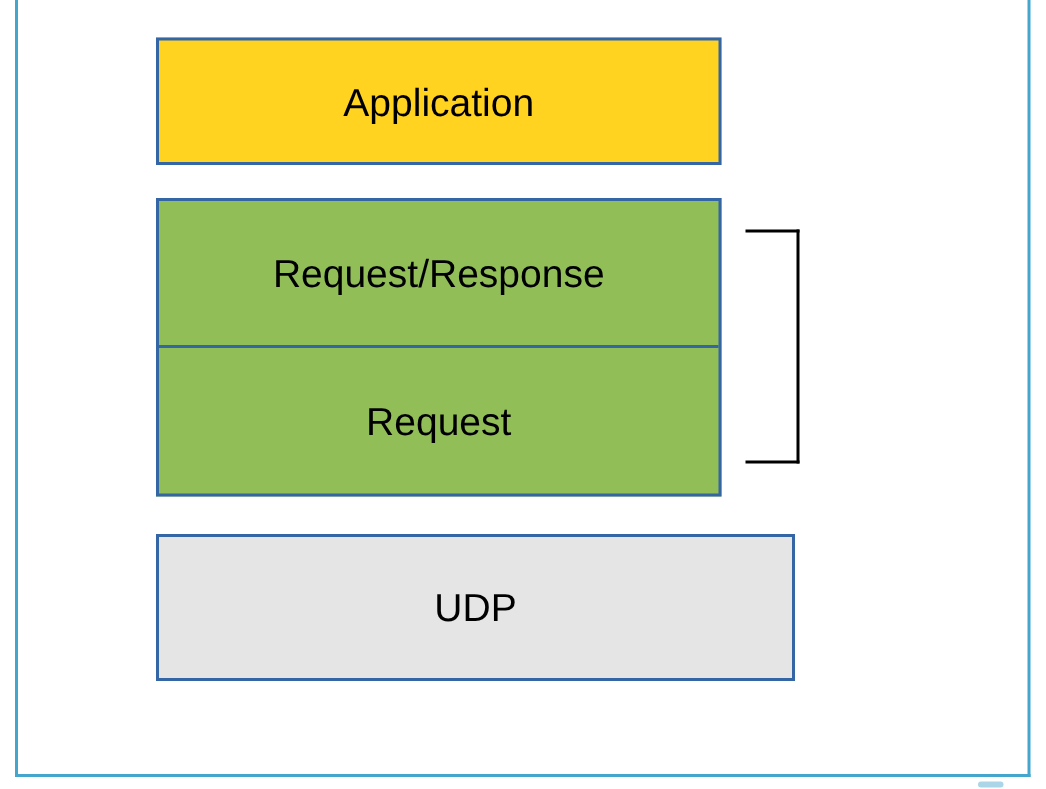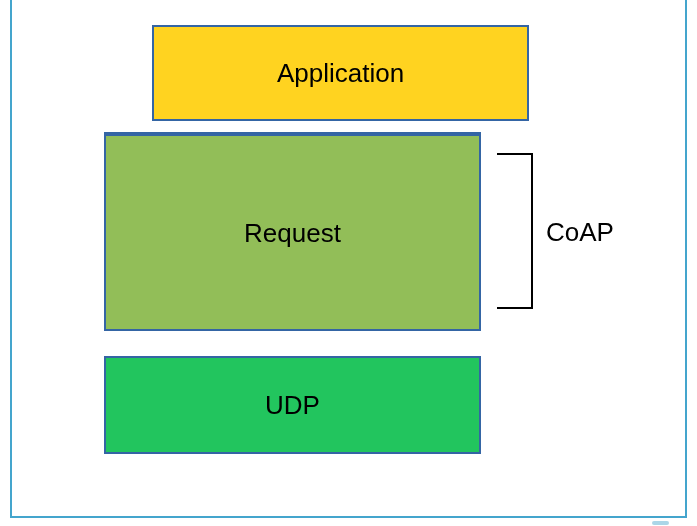--- a/index.html
+++ b/index.html
@@ -35,23 +35,22 @@
     align-items: center;
     justify-content: center;
     color: #000000;
     font-size: 26px;
     line-height: 1;
   }
   .box-application {
     left: 104px;
     top: 25px;
     width: 377px;
-    height: 96px;
+    height: 85px;
     background: #ffd320;
-    margin-left: 48px;
   }
   .box-coap {
     left: 104px;
     top: 132px;
     width: 377px;
     height: 199px;
     background: #92be58;
     flex-direction: column;
     align-items: stretch;
     justify-content: flex-start;
@@ -61,23 +60,23 @@
     display: flex;
     align-items: center;
     justify-content: center;
     box-sizing: border-box;
   }
   .cell-request { height: 96px; }
   .cell-messages { flex: 1; border-top: 2px solid #3465a4; }
   .box-udp {
     left: 104px;
     top: 356px;
-    width: 377px;
+    width: 426px;
     height: 98px;
-    background: #22c55e;
+    background: #e5e5e5;
   }
   .bracket {
     position: absolute;
     left: 497px;
     top: 153px;
     width: 34px;
     height: 152px;
     border-top: 2px solid #000000;
     border-right: 2px solid #000000;
     border-bottom: 2px solid #000000;
@@ -106,28 +105,30 @@
 
 <div class="canvas">
 
   <div class="frame"></div>
 
   <div class="layer-box box-application">
     <span>Application</span>
   </div>
 
   <div class="layer-box box-coap">
+    <div class="coap-cell cell-request">
+      <span>Request/Response</span>
+    </div>
     <div class="coap-cell cell-messages">
       <span>Request</span>
     </div>
   </div>
 
   <div class="layer-box box-udp">
     <span>UDP</span>
   </div>
 
   <div class="bracket"></div>
 
-  <div class="coap-label">CoAP</div>
 
   <div class="corner-artifact"></div>
 
 </div>
 
 </body></html>

